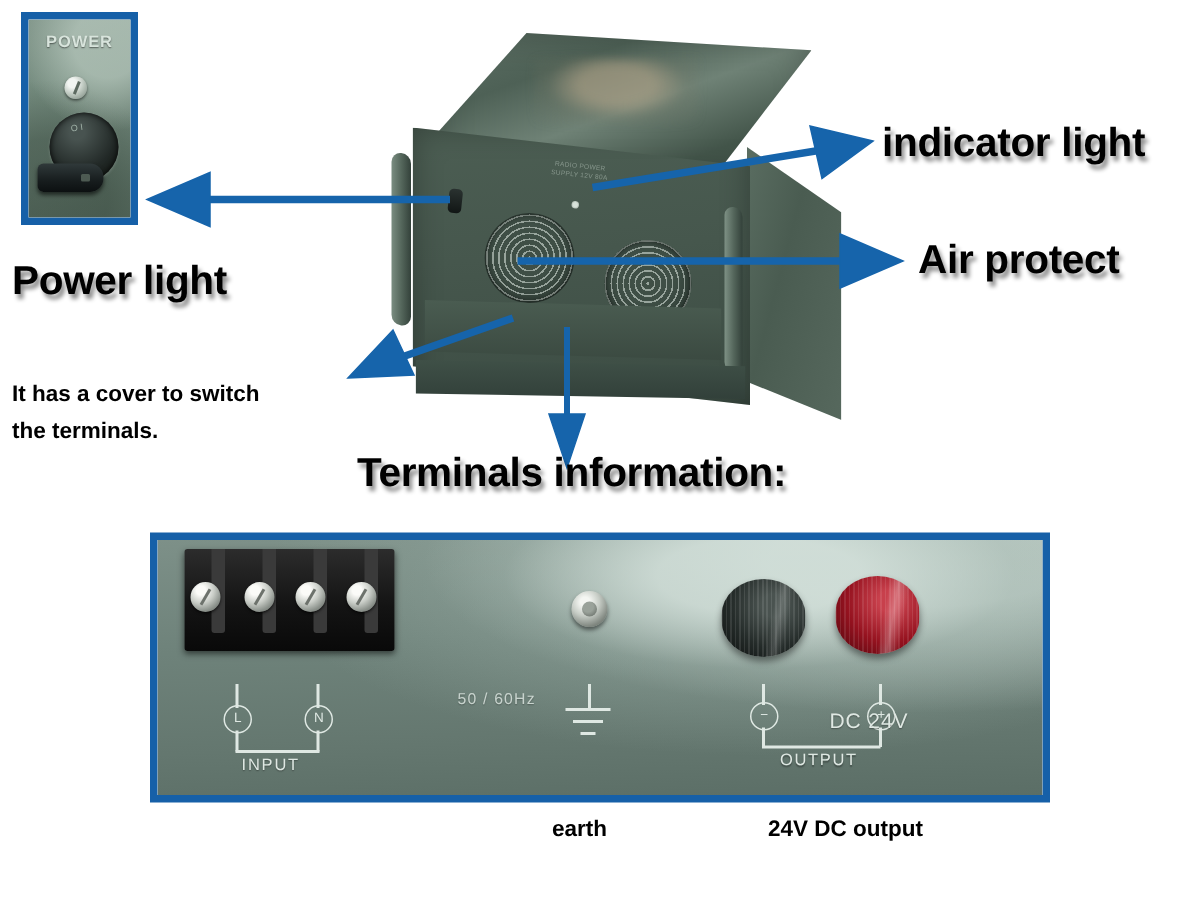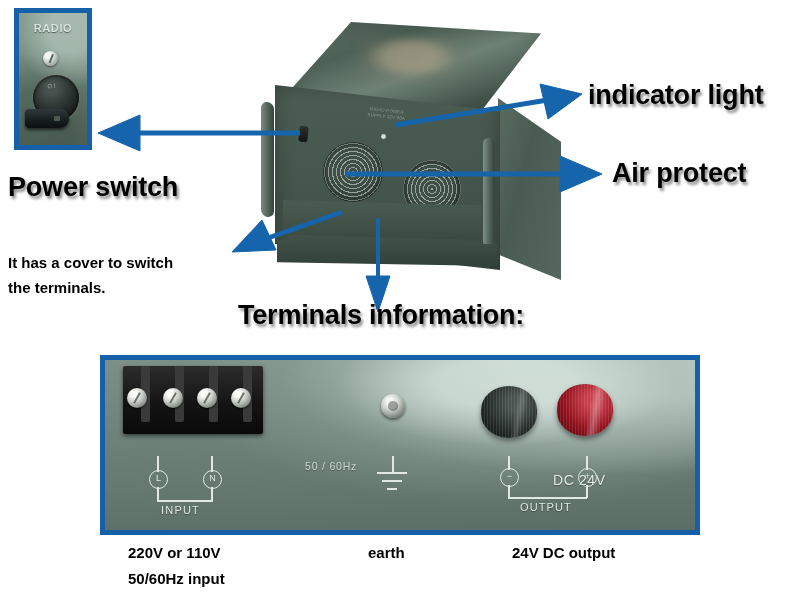--- a/index.html
+++ b/index.html
@@ -143,21 +143,21 @@
   #c-earth{left:368px;top:540px;}
   #c-output{left:512px;top:540px;}
 </style>
 </head>
 <body>
 
 <div class="stage">
 
   <div class="photo-frame" id="power-inset">
     <div class="ps-plate"></div>
-    <div class="ps-label">RADIO</div>
+    <div class="ps-label">POWER</div>
     <div class="ps-screw"></div>
     <div class="ps-keyhole"></div>
     <div class="ps-dial">O I</div>
     <div class="ps-key"></div>
   </div>
 
   <div id="unit-photo">
     <div class="u-top"></div>
     <div class="u-side"></div>
     <div class="u-front"></div>
@@ -239,25 +239,23 @@
         <polygon points="232,252 276,250 262,220"></polygon>
       </g>
 
       <g>
         <line x1="378" y1="218" x2="378" y2="280" stroke-width="4"></line>
         <polygon points="378,312 366,276 390,276"></polygon>
       </g>
     </g>
   </svg>
 
-  <div class="lbl lbl-big" id="t-power-switch">Power switch</div>
+  <div class="lbl lbl-big" id="t-power-switch">Power light</div>
   <div class="lbl lbl-big" id="t-indicator">indicator light</div>
   <div class="lbl lbl-big" id="t-aircool">Air protect</div>
   <div class="lbl lbl-big" id="t-terminals">Terminals information:</div>
 
   <div class="lbl lbl-small" id="t-cover"><span>It has a cover to switch</span><br><span>the terminals.</span></div>
 
-  <div class="lbl lbl-cap" id="c-input">220V or 110V
-50/60Hz input</div>
   <div class="lbl lbl-cap" id="c-earth">earth</div>
   <div class="lbl lbl-cap" id="c-output">24V DC output</div>
 
 </div>
 
 </body></html>

